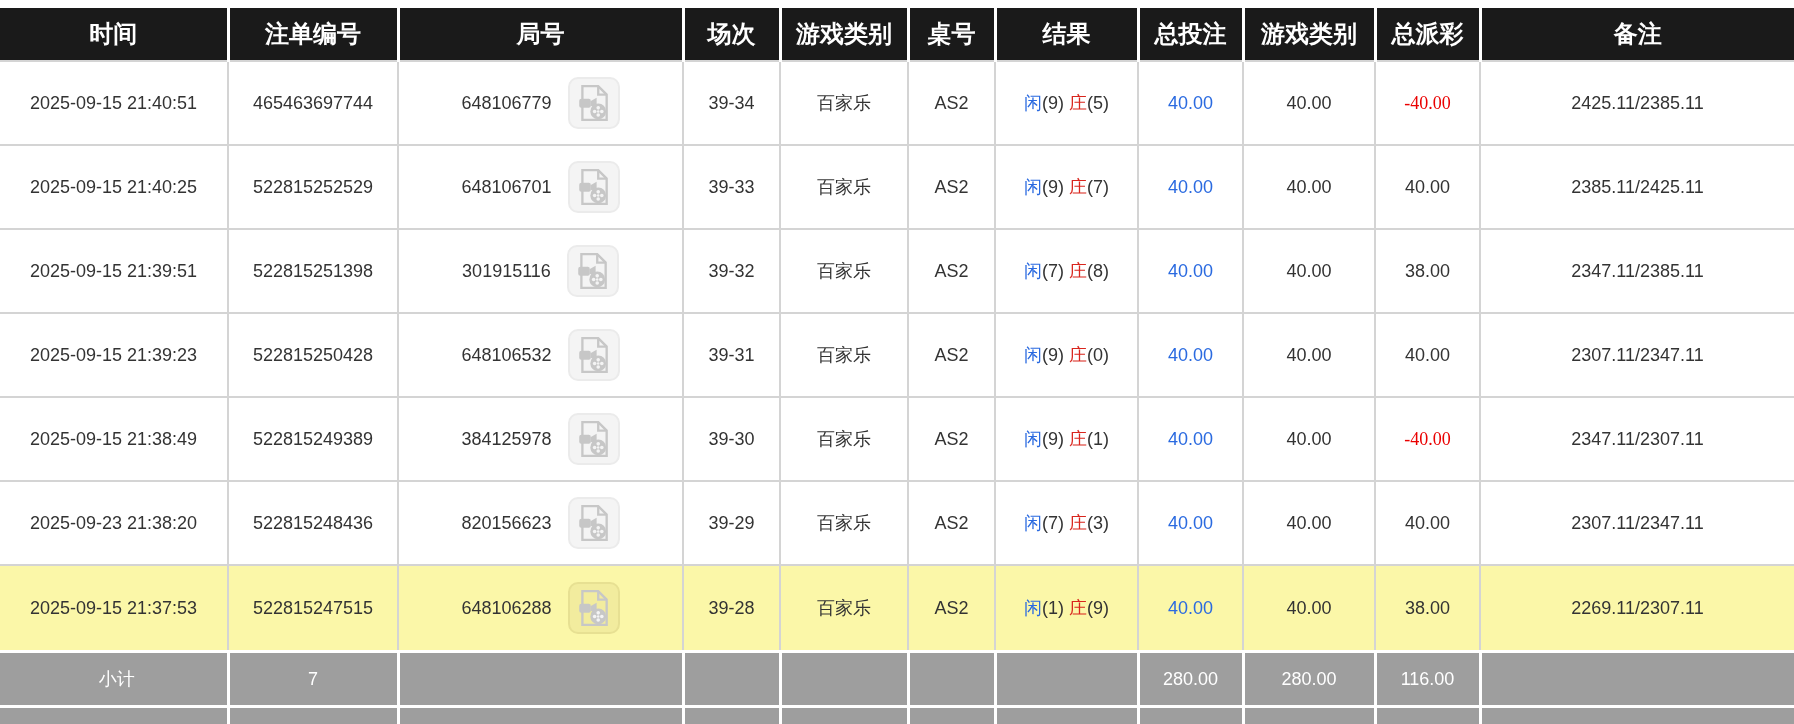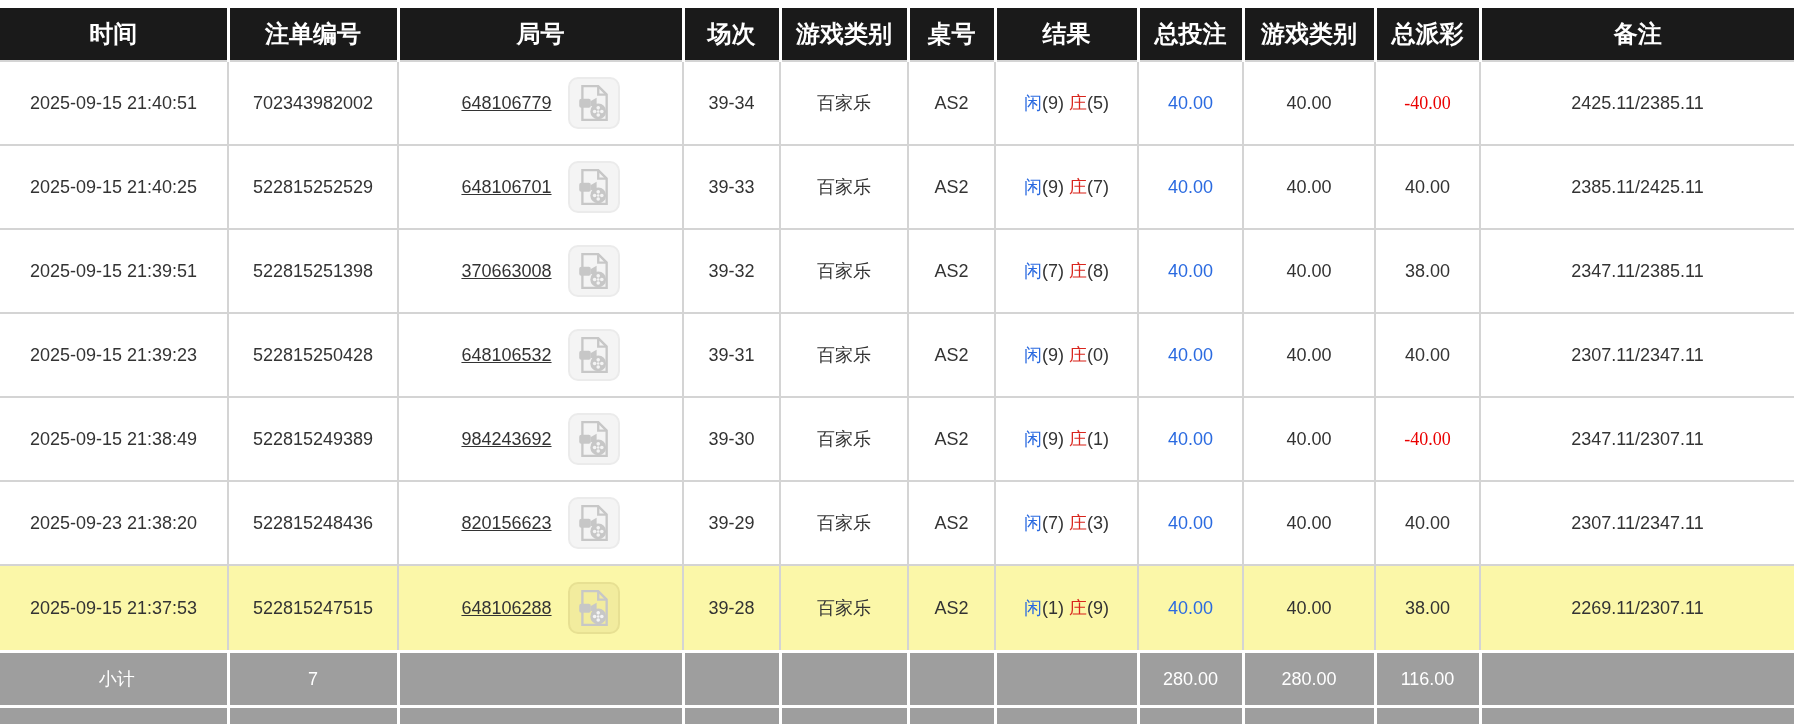--- a/index.html
+++ b/index.html
@@ -34,21 +34,21 @@
     text-align:center;vertical-align:middle;
     border:3px solid #ffffff;height:50px;
   }
   tfoot td:first-child{border-left:none;padding-left:8px;}
   tfoot td:last-child{border-right:none;}
   .blue{color:#2a6ae0;}
   .neg{color:#ea0000;font-family:Liberation Serif, serif;}
   .result-player{color:#2a6ae0;}
   .result-banker{color:#d9251d;}
   .result-num{color:#333333;}
-  .round-wrap{display:flex;align-items:center;justify-content:center;gap:16px;text-decoration:underline;}
+  .round-wrap{display:flex;align-items:center;justify-content:center;gap:16px;}
   .video-btn{
     width:52px;height:52px;border-radius:10px;background:#f4f4f4;
     border:2px solid #ebebeb;display:inline-flex;align-items:center;
     justify-content:center;cursor:pointer;padding:0;
   }
   tr.highlight .video-btn{background:#f2ec9e;border-color:#e7e092;}
   .video-btn svg{display:block;}
 </style>
 </head>
 <body>
@@ -78,21 +78,21 @@
       <th>结果</th>
       <th>总投注</th>
       <th>游戏类别</th>
       <th>总派彩</th>
       <th>备注</th>
     </tr>
   </thead>
   <tbody id="rows-body">
   <tr class="data-row">
     <td>2025-09-15 21:40:51</td>
-    <td>702343982002</td>
+    <td>465463697744</td>
     <td>
       <div class="round-wrap">
         <span>648106779</span>
         <button class="video-btn" type="button">
           <span>
             <svg width="34" height="38" viewBox="0 0 32 36" aria-hidden="true">
               <path d="M5 2 h15 l8 8 v24 h-23 z" fill="none" stroke="#c7c7c7" stroke-width="2.2"></path>
               <path d="M20 2 v8 h8" fill="none" stroke="#c7c7c7" stroke-width="2.2"></path>
               <rect x="2" y="14" width="11" height="8.5" rx="2" fill="#c7c7c7"></rect>
               <path d="M13 16 l5.5 -3 v10.5 l-5.5 -3 z" fill="#c7c7c7"></path>
@@ -155,21 +155,21 @@
     <td>40.00</td>
     <td>40.00</td>
     <td>2385.11/2425.11</td>
   </tr>
 
   <tr class="data-row">
     <td>2025-09-15 21:39:51</td>
     <td>522815251398</td>
     <td>
       <div class="round-wrap">
-        <span>370663008</span>
+        <span>301915116</span>
         <button class="video-btn" type="button">
           <span>
             <svg width="34" height="38" viewBox="0 0 32 36" aria-hidden="true">
               <path d="M5 2 h15 l8 8 v24 h-23 z" fill="none" stroke="#c7c7c7" stroke-width="2.2"></path>
               <path d="M20 2 v8 h8" fill="none" stroke="#c7c7c7" stroke-width="2.2"></path>
               <rect x="2" y="14" width="11" height="8.5" rx="2" fill="#c7c7c7"></rect>
               <path d="M13 16 l5.5 -3 v10.5 l-5.5 -3 z" fill="#c7c7c7"></path>
               <circle cx="20" cy="26" r="7.5" fill="#c7c7c7"></circle>
               <circle cx="20" cy="22.6" r="1.7" fill="#f4f4f4"></circle>
               <circle cx="20" cy="29.4" r="1.7" fill="#f4f4f4"></circle>
@@ -229,21 +229,21 @@
     <td>40.00</td>
     <td>40.00</td>
     <td>2307.11/2347.11</td>
   </tr>
 
   <tr class="data-row">
     <td>2025-09-15 21:38:49</td>
     <td>522815249389</td>
     <td>
       <div class="round-wrap">
-        <span>984243692</span>
+        <span>384125978</span>
         <button class="video-btn" type="button">
           <span>
             <svg width="34" height="38" viewBox="0 0 32 36" aria-hidden="true">
               <path d="M5 2 h15 l8 8 v24 h-23 z" fill="none" stroke="#c7c7c7" stroke-width="2.2"></path>
               <path d="M20 2 v8 h8" fill="none" stroke="#c7c7c7" stroke-width="2.2"></path>
               <rect x="2" y="14" width="11" height="8.5" rx="2" fill="#c7c7c7"></rect>
               <path d="M13 16 l5.5 -3 v10.5 l-5.5 -3 z" fill="#c7c7c7"></path>
               <circle cx="20" cy="26" r="7.5" fill="#c7c7c7"></circle>
               <circle cx="20" cy="22.6" r="1.7" fill="#f4f4f4"></circle>
               <circle cx="20" cy="29.4" r="1.7" fill="#f4f4f4"></circle>

